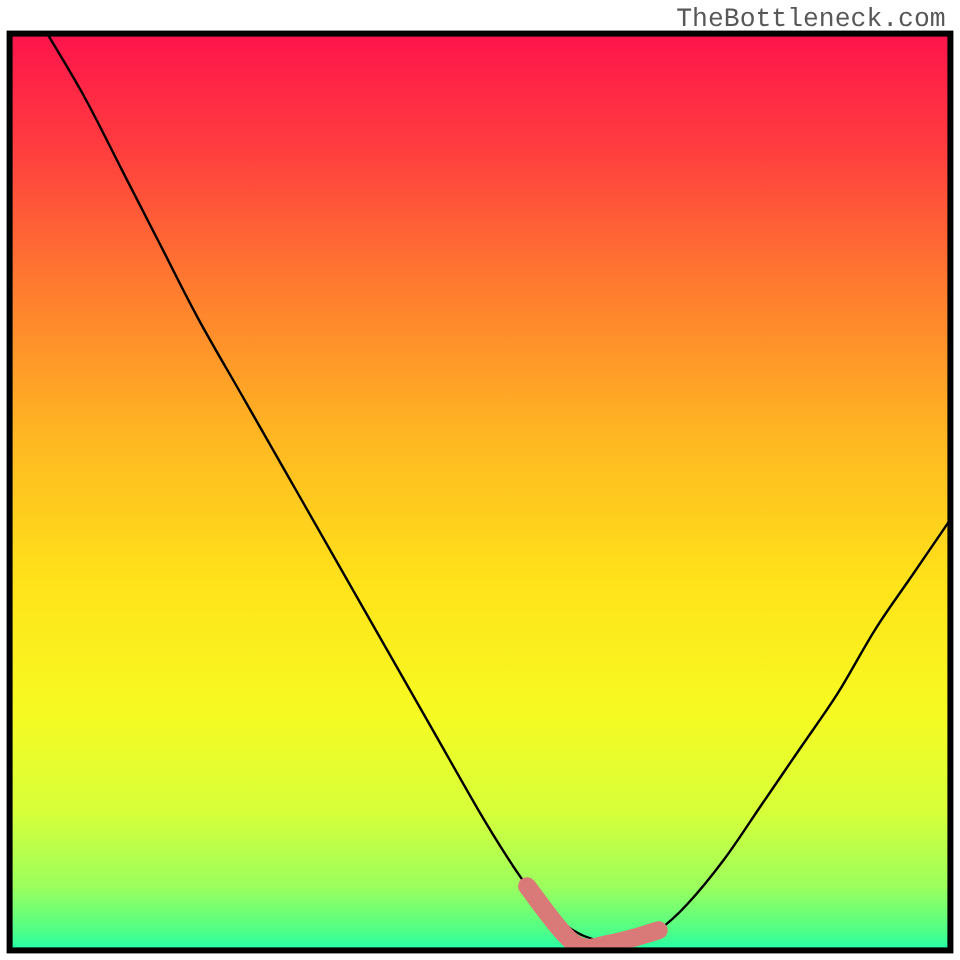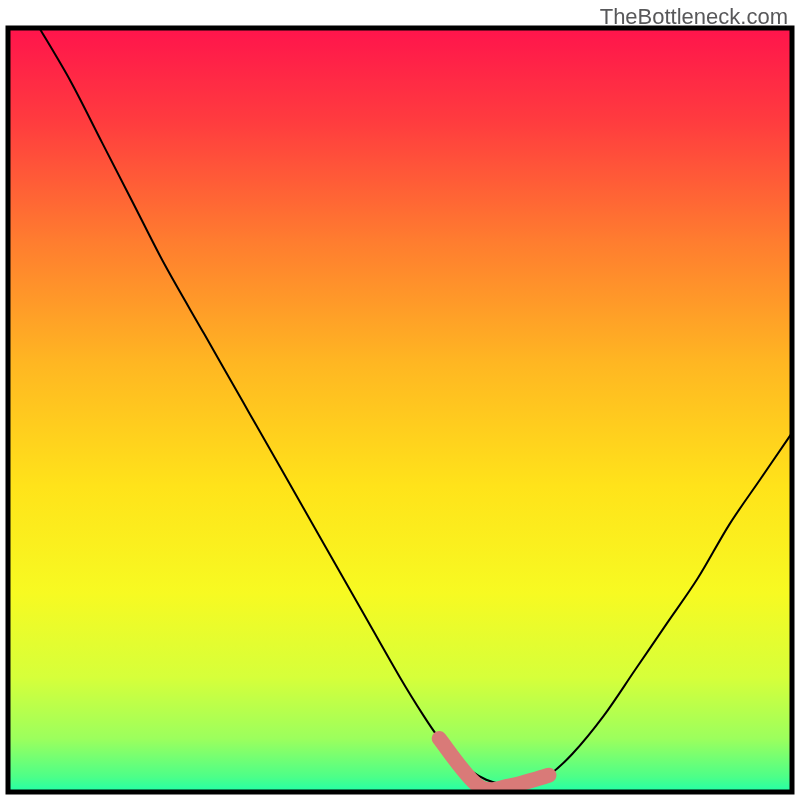--- a/index.html
+++ b/index.html
@@ -12,21 +12,21 @@
   }
   .chart-container {
     position: relative;
     width: 800px;
     height: 800px;
   }
   .watermark {
     position: absolute;
     top: 4px;
     right: 12px;
-    font-family: Liberation Sans, sans-serif;
+    font-family: Liberation Mono, monospace;
     font-size: 22px;
     color: #58585a;
     z-index: 10;
   }
   svg {
     display: block;
   }
 </style>
 </head>
 <body>

